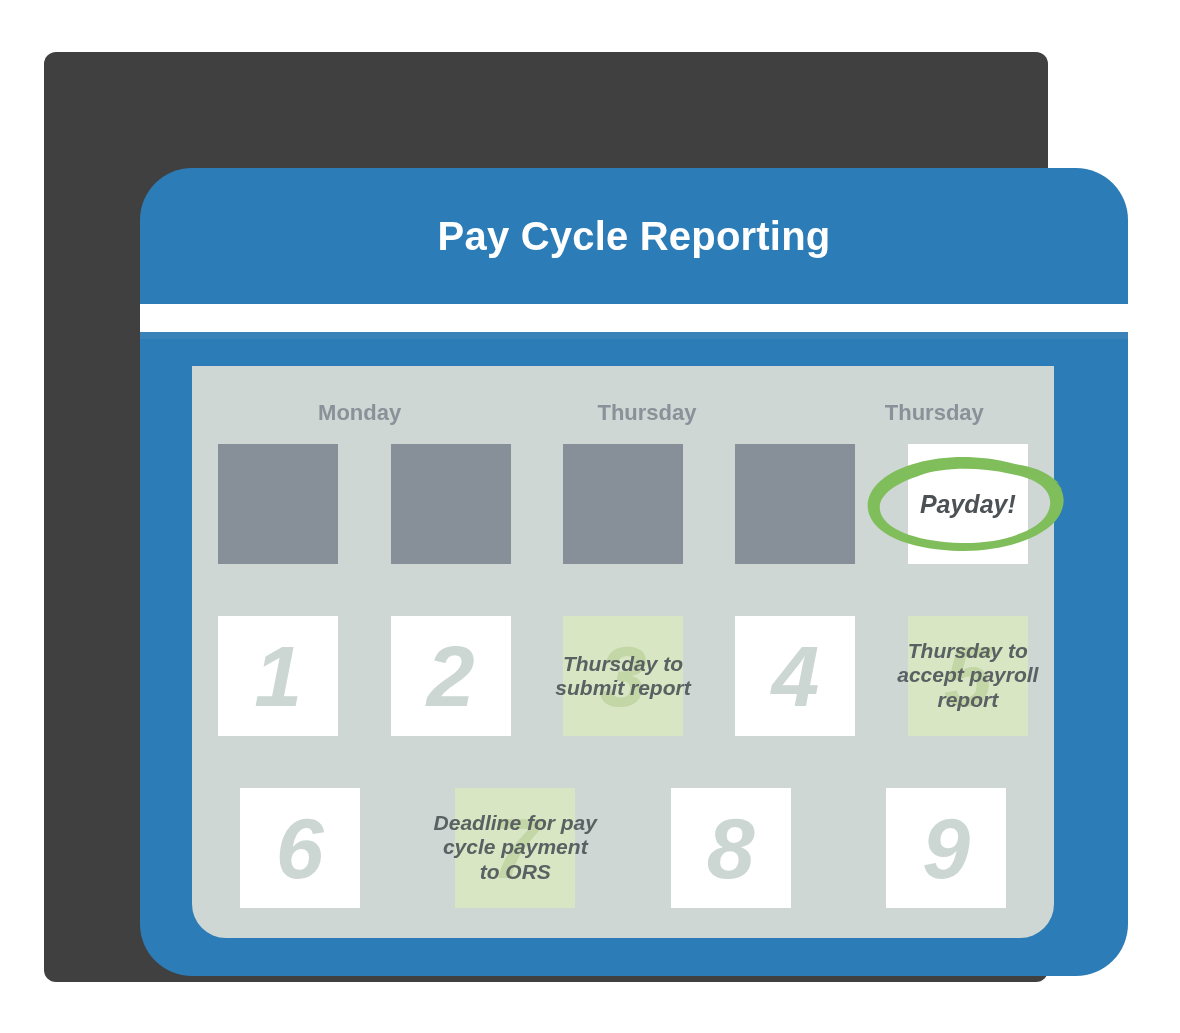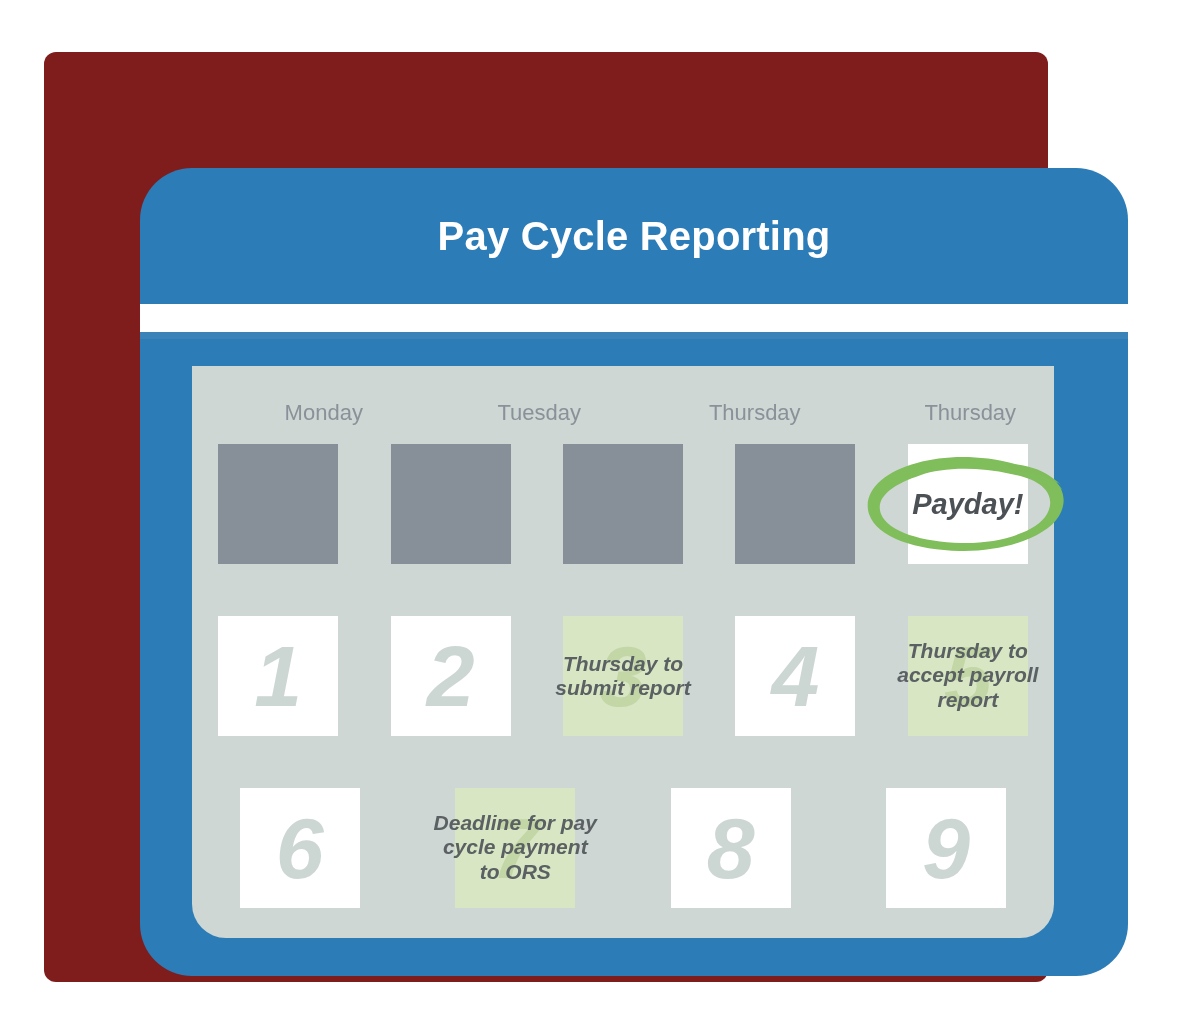--- a/index.html
+++ b/index.html
@@ -14,21 +14,21 @@
     overflow: hidden;
   }
 
   
   #outer-frame {
     position: absolute;
     left: 44px;
     top: 52px;
     width: 1004px;
     height: 930px;
-    background: #7f1d1d;
+    background: #404040;
     border-radius: 12px;
     box-sizing: border-box;
   }
 
   
   #inner-panel {
     position: absolute;
     left: 96px;
     top: 116px;
     width: 988px;
@@ -94,21 +94,21 @@
     top: 34px;
     width: 100%;
     height: 38px;
     display: flex;
   }
   .weekday-cell {
     flex: 1 1 0;
     text-align: center;
     color: #8a9199;
     font-size: 22px;
-    font-weight: normal;
+    font-weight: bold;
     font-family: "Liberation Sans", sans-serif;
     padding-left: 48px;
   }
 
   
   .cal-row {
     position: absolute;
     left: 0;
     width: 100%;
     display: flex;
@@ -166,21 +166,21 @@
     font-weight: bold;
     font-style: italic;
     line-height: 1.16;
     font-family: "Liberation Sans", sans-serif;
   }
 
   .payday-label {
     position: relative;
     z-index: 3;
     color: #4c5155;
-    font-size: 29px;
+    font-size: 25px;
     font-weight: bold;
     font-style: italic;
     font-family: "Liberation Sans", sans-serif;
   }
 
   
   #payday-circle {
     position: absolute;
     left: 50%;
     top: 50%;
@@ -202,21 +202,20 @@
       <div id="page-title">Pay Cycle Reporting</div>
     </div>
 
     <div id="header-divider"></div>
     <div id="header-underline"></div>
 
     <div id="calendar-panel">
 
       <div id="weekday-row">
         <div class="weekday-cell">Monday</div>
-        <div class="weekday-cell">Tuesday</div>
         <div class="weekday-cell">Thursday</div>
         <div class="weekday-cell">Thursday</div>
       </div>
 
       <div class="cal-row" id="row-0">
           <div class="cal-slot">
             <div class="cal-box blank"></div>
           </div>
           <div class="cal-slot">
             <div class="cal-box blank"></div>

